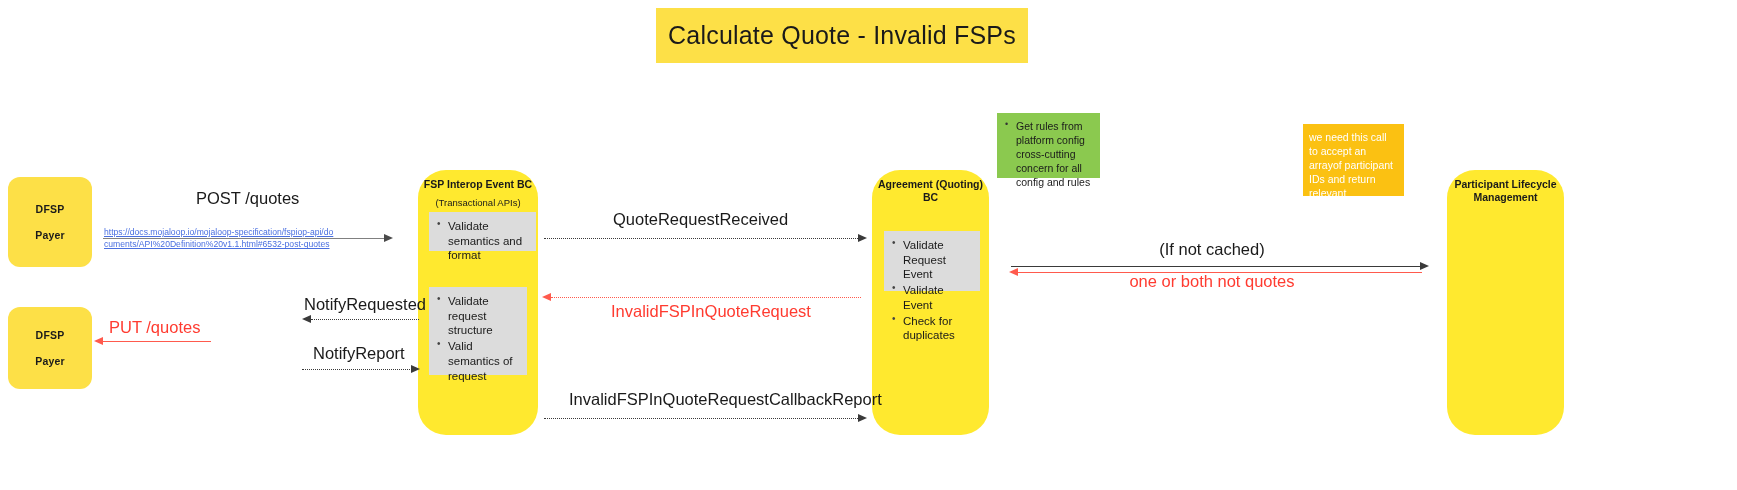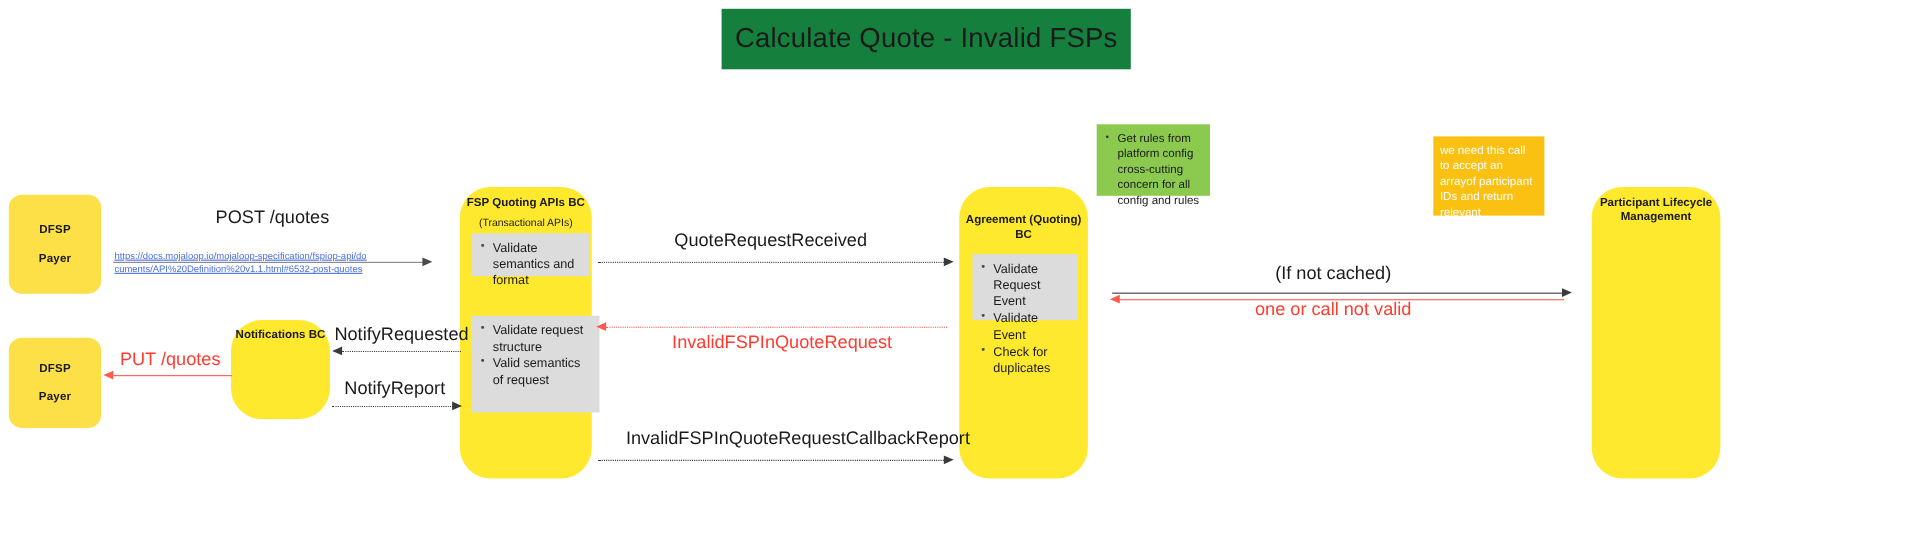--- a/index.html
+++ b/index.html
@@ -19,21 +19,21 @@
     overflow: hidden;
   }
   .abs { position: absolute; }
 
   
   #title-banner {
     left: 656px;
     top: 8px;
     width: 372px;
     height: 55px;
-    background: #15803d;
+    background: #fde047;
     display: flex;
     align-items: center;
     justify-content: center;
   }
   #title-banner .title-text {
     font-size: 25px;
     color: #1a1a1a;
     letter-spacing: 0.2px;
     white-space: nowrap;
   }
@@ -192,42 +192,39 @@
   <div class="abs actor-box actor-grey" style="left:8px; top:177px; width:84px; height:90px;">
     <span class="line">DFSP</span>
     <span class="line">Payer</span>
   </div>
 
   <div class="abs actor-box actor-grey" style="left:8px; top:307px; width:84px; height:82px;">
     <span class="line">DFSP</span>
     <span class="line">Payer</span>
   </div>
 
-  <div class="abs actor-box actor-yellow" style="left:210px; top:291px; width:90px; height:90px;">
-    <div class="bc-title" style="top:7px;">Notifications BC</div>
-  </div>
 
   <div class="abs actor-box actor-yellow" style="left:418px; top:170px; width:120px; height:265px;">
-    <div class="bc-title" style="top:8px;">FSP Quoting APIs BC</div>
+    <div class="bc-title" style="top:8px;">FSP Interop Event BC</div>
     <div class="bc-sub" style="top:27px;">(Transactional APIs)</div>
   </div>
   <div class="inner-note" style="left:429px; top:212px; width:107px; height:39px;">
     <ul>
       <li>Validate semantics and format</li>
     </ul>
   </div>
-  <div class="inner-note" style="left:429px; top:287px; width:116px; height:88px;">
+  <div class="inner-note" style="left:429px; top:287px; width:98px; height:88px;">
     <ul>
       <li>Validate request structure</li>
       <li>Valid semantics of request</li>
     </ul>
   </div>
 
   <div class="abs actor-box actor-yellow" style="left:872px; top:170px; width:117px; height:265px;">
-    <div class="bc-title" style="top:8px;margin-top:16px;">Agreement (Quoting) BC</div>
+    <div class="bc-title" style="top:8px;">Agreement (Quoting) BC</div>
   </div>
   <div class="inner-note" style="left:884px; top:231px; width:96px; height:60px;">
     <ul>
       <li>Validate Request Event</li>
       <li>Validate Event</li>
       <li>Check for duplicates</li>
     </ul>
   </div>
 
   <div class="abs actor-box actor-yellow" style="left:1447px; top:170px; width:117px; height:265px;">
@@ -251,21 +248,21 @@
   <div class="link-block" style="left:104px; top:226px; width:230px;">https://docs.mojaloop.io/mojaloop-specification/fspiop-api/documents/API%20Definition%20v1.1.html#6532-post-quotes</div>
 
   <div class="msg-label" style="left:613px; top:210px;">QuoteRequestReceived</div>
   <div class="arrow-line dotted-dark" style="left:544px; top:238px; width:316px;"></div>
   <div class="arrow-head right-dark" style="left:858px; top:233.5px;"></div>
 
   <div class="msg-label center" style="left:1007px; top:240px; width:410px;">(If not cached)</div>
   <div class="arrow-line solid-dark" style="left:1011px; top:266px; width:411px;"></div>
   <div class="arrow-head right-dark" style="left:1420px; top:261.5px;"></div>
 
-  <div class="msg-label red center" style="left:1007px; top:272px; width:410px;">one or call not valid</div>
+  <div class="msg-label red center" style="left:1007px; top:272px; width:410px;">one or both not quotes</div>
   <div class="arrow-line solid-red" style="left:1018px; top:272px; width:404px;"></div>
   <div class="arrow-head left-red" style="left:1009px; top:267.5px;"></div>
 
   <div class="msg-label red" style="left:611px; top:302px;">InvalidFSPInQuoteRequest</div>
   <div class="arrow-line dotted-red" style="left:551px; top:297px; width:310px;"></div>
   <div class="arrow-head left-red" style="left:542px; top:292.5px;"></div>
 
   <div class="msg-label" style="left:304px; top:295px;">NotifyRequested</div>
   <div class="arrow-line dotted-dark" style="left:311px; top:319px; width:108px;"></div>
   <div class="arrow-head left-dark" style="left:302px; top:314.5px;"></div>

